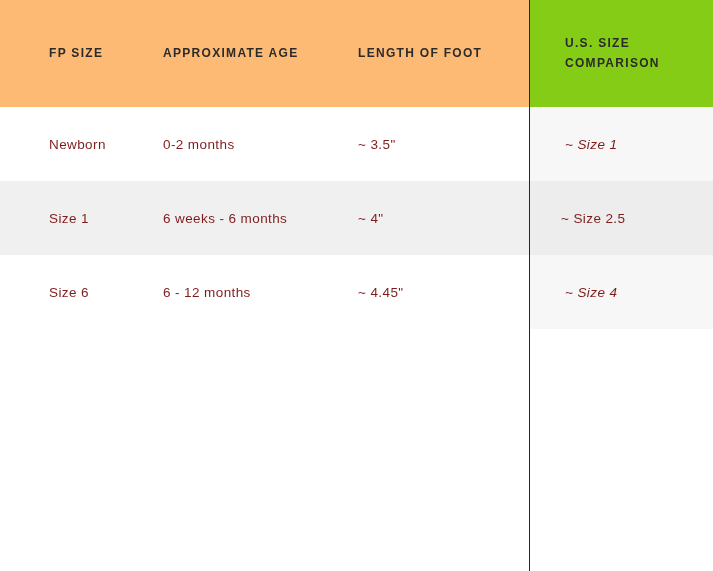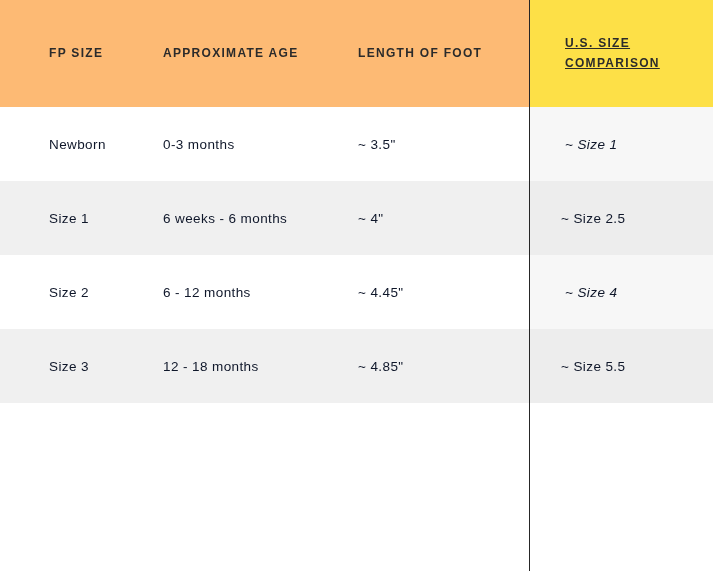--- a/index.html
+++ b/index.html
@@ -46,39 +46,39 @@
     box-sizing: border-box;
   }
   thead th .cell-inner {
     padding: 0 0 0 0;
     line-height: 1.6;
   }
 
   tbody td {
     font-size: 13.5px;
     letter-spacing: 0.4px;
-    color: #0f172a;
+    color: #7f1d1d;
     height: 74px;
     padding: 0;
     vertical-align: middle;
     box-sizing: border-box;
   }
 
   .pad-fp     { padding-left: 49px; }
   .pad-age    { padding-left: 50px; }
   .pad-length { padding-left: 51px; }
   .pad-us     { padding-left: 36px; }
 
   tr.row-even td { background: #ffffff; }
   tr.row-odd  td { background: #f0f0f0; margin-top: 18px; }
 
   
   tr.row-even td.us-cell { background: #f7f7f7; font-style: italic; }
   tr.row-odd  td.us-cell { background: #ededed; padding-left: 32px; }
-  thead th.us-head { background: #fde047; text-decoration: underline; }
+  thead th.us-head { background: #84cc16; }
 
   .divider {
     position: absolute;
     top: 0;
     left: 529px;
     width: 1px;
     height: 571px;
     background: #262626;
     pointer-events: none;
   }
@@ -111,45 +111,39 @@
         <th class="pad-us us-head">
           <span class="cell-inner">U.S. SIZE</span>
           <span class="cell-inner header-line2">COMPARISON</span>
         </th>
       </tr>
     </thead>
     <tbody>
 
       <tr class="row-even">
         <td class="pad-fp">Newborn</td>
-        <td class="pad-age">0-3 months</td>
+        <td class="pad-age">0-2 months</td>
         <td class="pad-length">~ 3.5"</td>
         <td class="pad-us us-cell">~ Size 1</td>
       </tr>
 
       <tr class="row-odd">
         <td class="pad-fp">Size 1</td>
         <td class="pad-age">6 weeks - 6 months</td>
         <td class="pad-length">~ 4"</td>
         <td class="pad-us us-cell">~ Size 2.5</td>
       </tr>
 
       <tr class="row-even">
-        <td class="pad-fp">Size 2</td>
+        <td class="pad-fp">Size 6</td>
         <td class="pad-age">6 - 12 months</td>
         <td class="pad-length">~ 4.45"</td>
         <td class="pad-us us-cell">~ Size 4</td>
       </tr>
 
-      <tr class="row-odd">
-        <td class="pad-fp">Size 3</td>
-        <td class="pad-age">12 - 18 months</td>
-        <td class="pad-length">~ 4.85"</td>
-        <td class="pad-us us-cell">~ Size 5.5</td>
-      </tr>
 
 
 
     </tbody>
   </table>
 
   <div class="divider"></div>
 
 </div>
 

